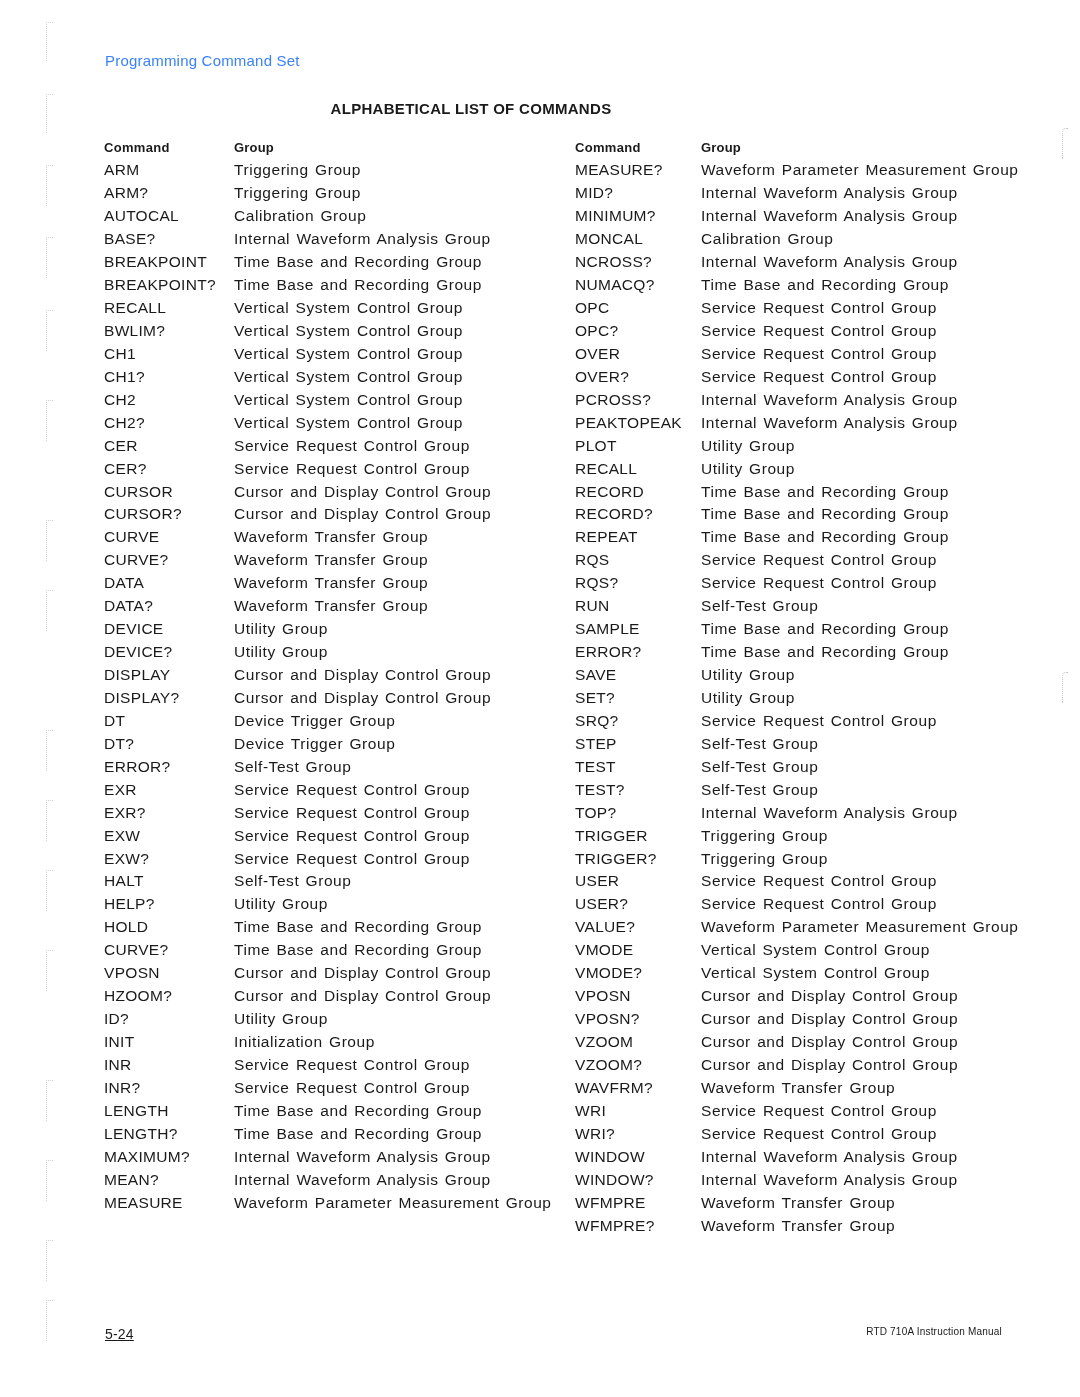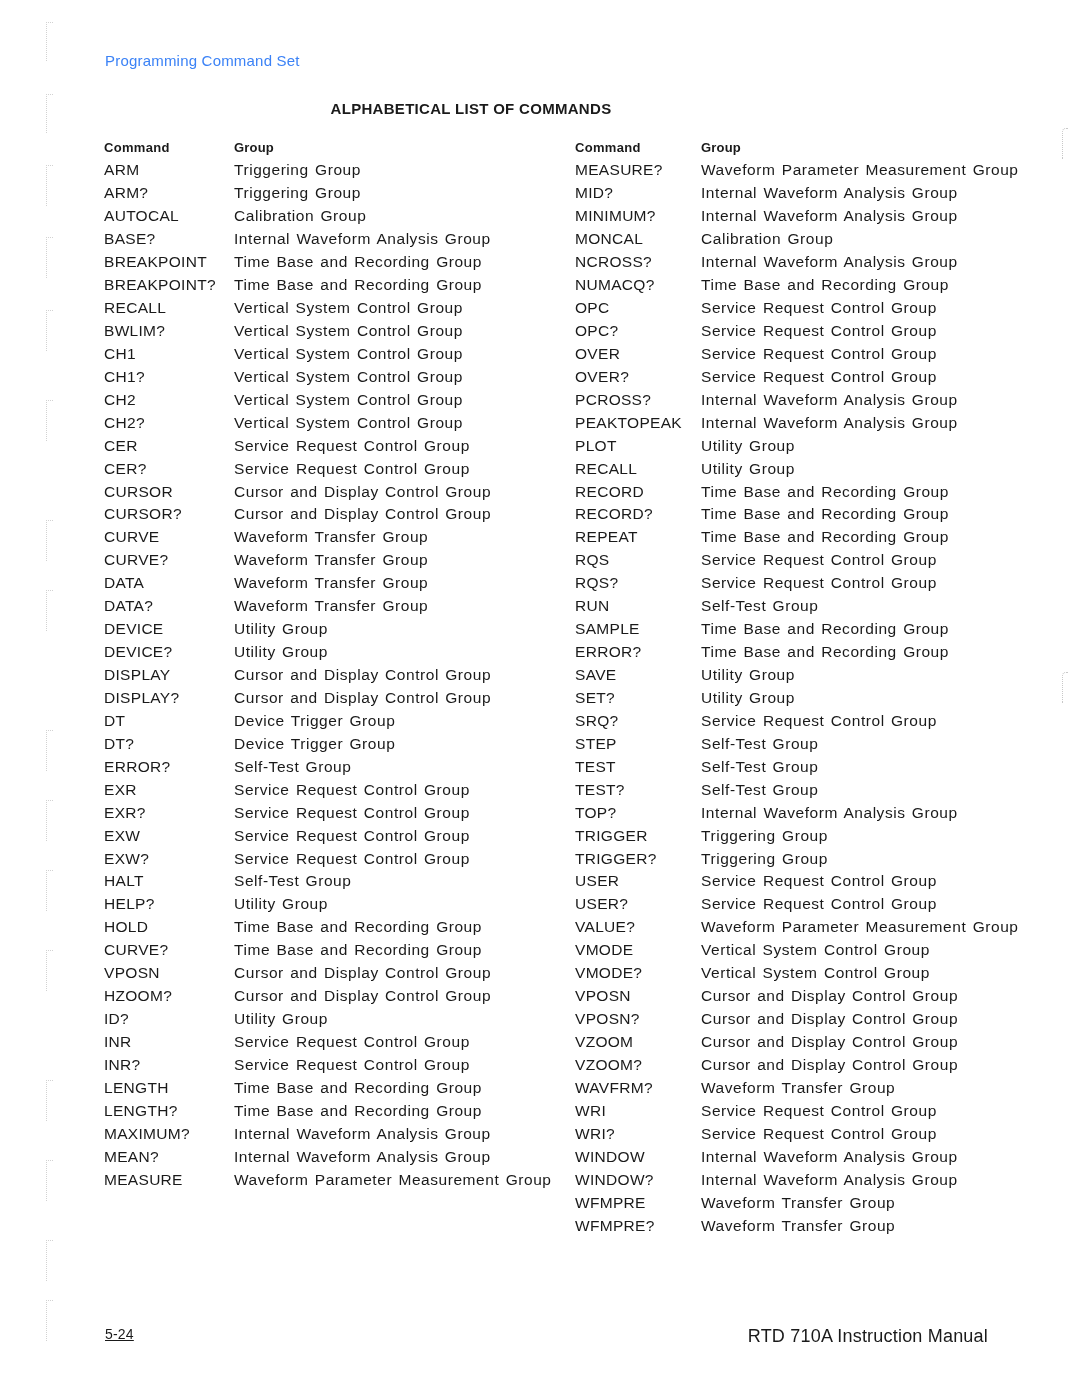--- a/index.html
+++ b/index.html
@@ -65,23 +65,23 @@
     .footer-left {
       position: absolute;
       left: 105px;
       top: 1326px;
       font-size: 14px;
       letter-spacing: 0.2px;
       text-decoration: underline;
     }
     .footer-right {
       position: absolute;
-      right: 92px;
+      right: 78px;
       top: 1326px;
-      font-size: 18px;
+      font-size: 10px;
       letter-spacing: 0.2px;
     }
     .margin-mark {
       position: absolute;
       left: 46px;
       width: 6px;
       border-left: 1px dotted #c8c8c8;
       border-top: 1px dotted #c8c8c8;
       opacity: 0.8;
     }
@@ -272,20 +272,24 @@
     </div>
   <div class="row">
       <span class="cmd">HZOOM?</span>
       <span class="grp">Cursor and Display Control Group</span>
     </div>
   <div class="row">
       <span class="cmd">ID?</span>
       <span class="grp">Utility Group</span>
     </div>
   <div class="row">
+      <span class="cmd">INIT</span>
+      <span class="grp">Initialization Group</span>
+    </div>
+  <div class="row">
       <span class="cmd">INR</span>
       <span class="grp">Service Request Control Group</span>
     </div>
   <div class="row">
       <span class="cmd">INR?</span>
       <span class="grp">Service Request Control Group</span>
     </div>
   <div class="row">
       <span class="cmd">LENGTH</span>
       <span class="grp">Time Base and Recording Group</span>

